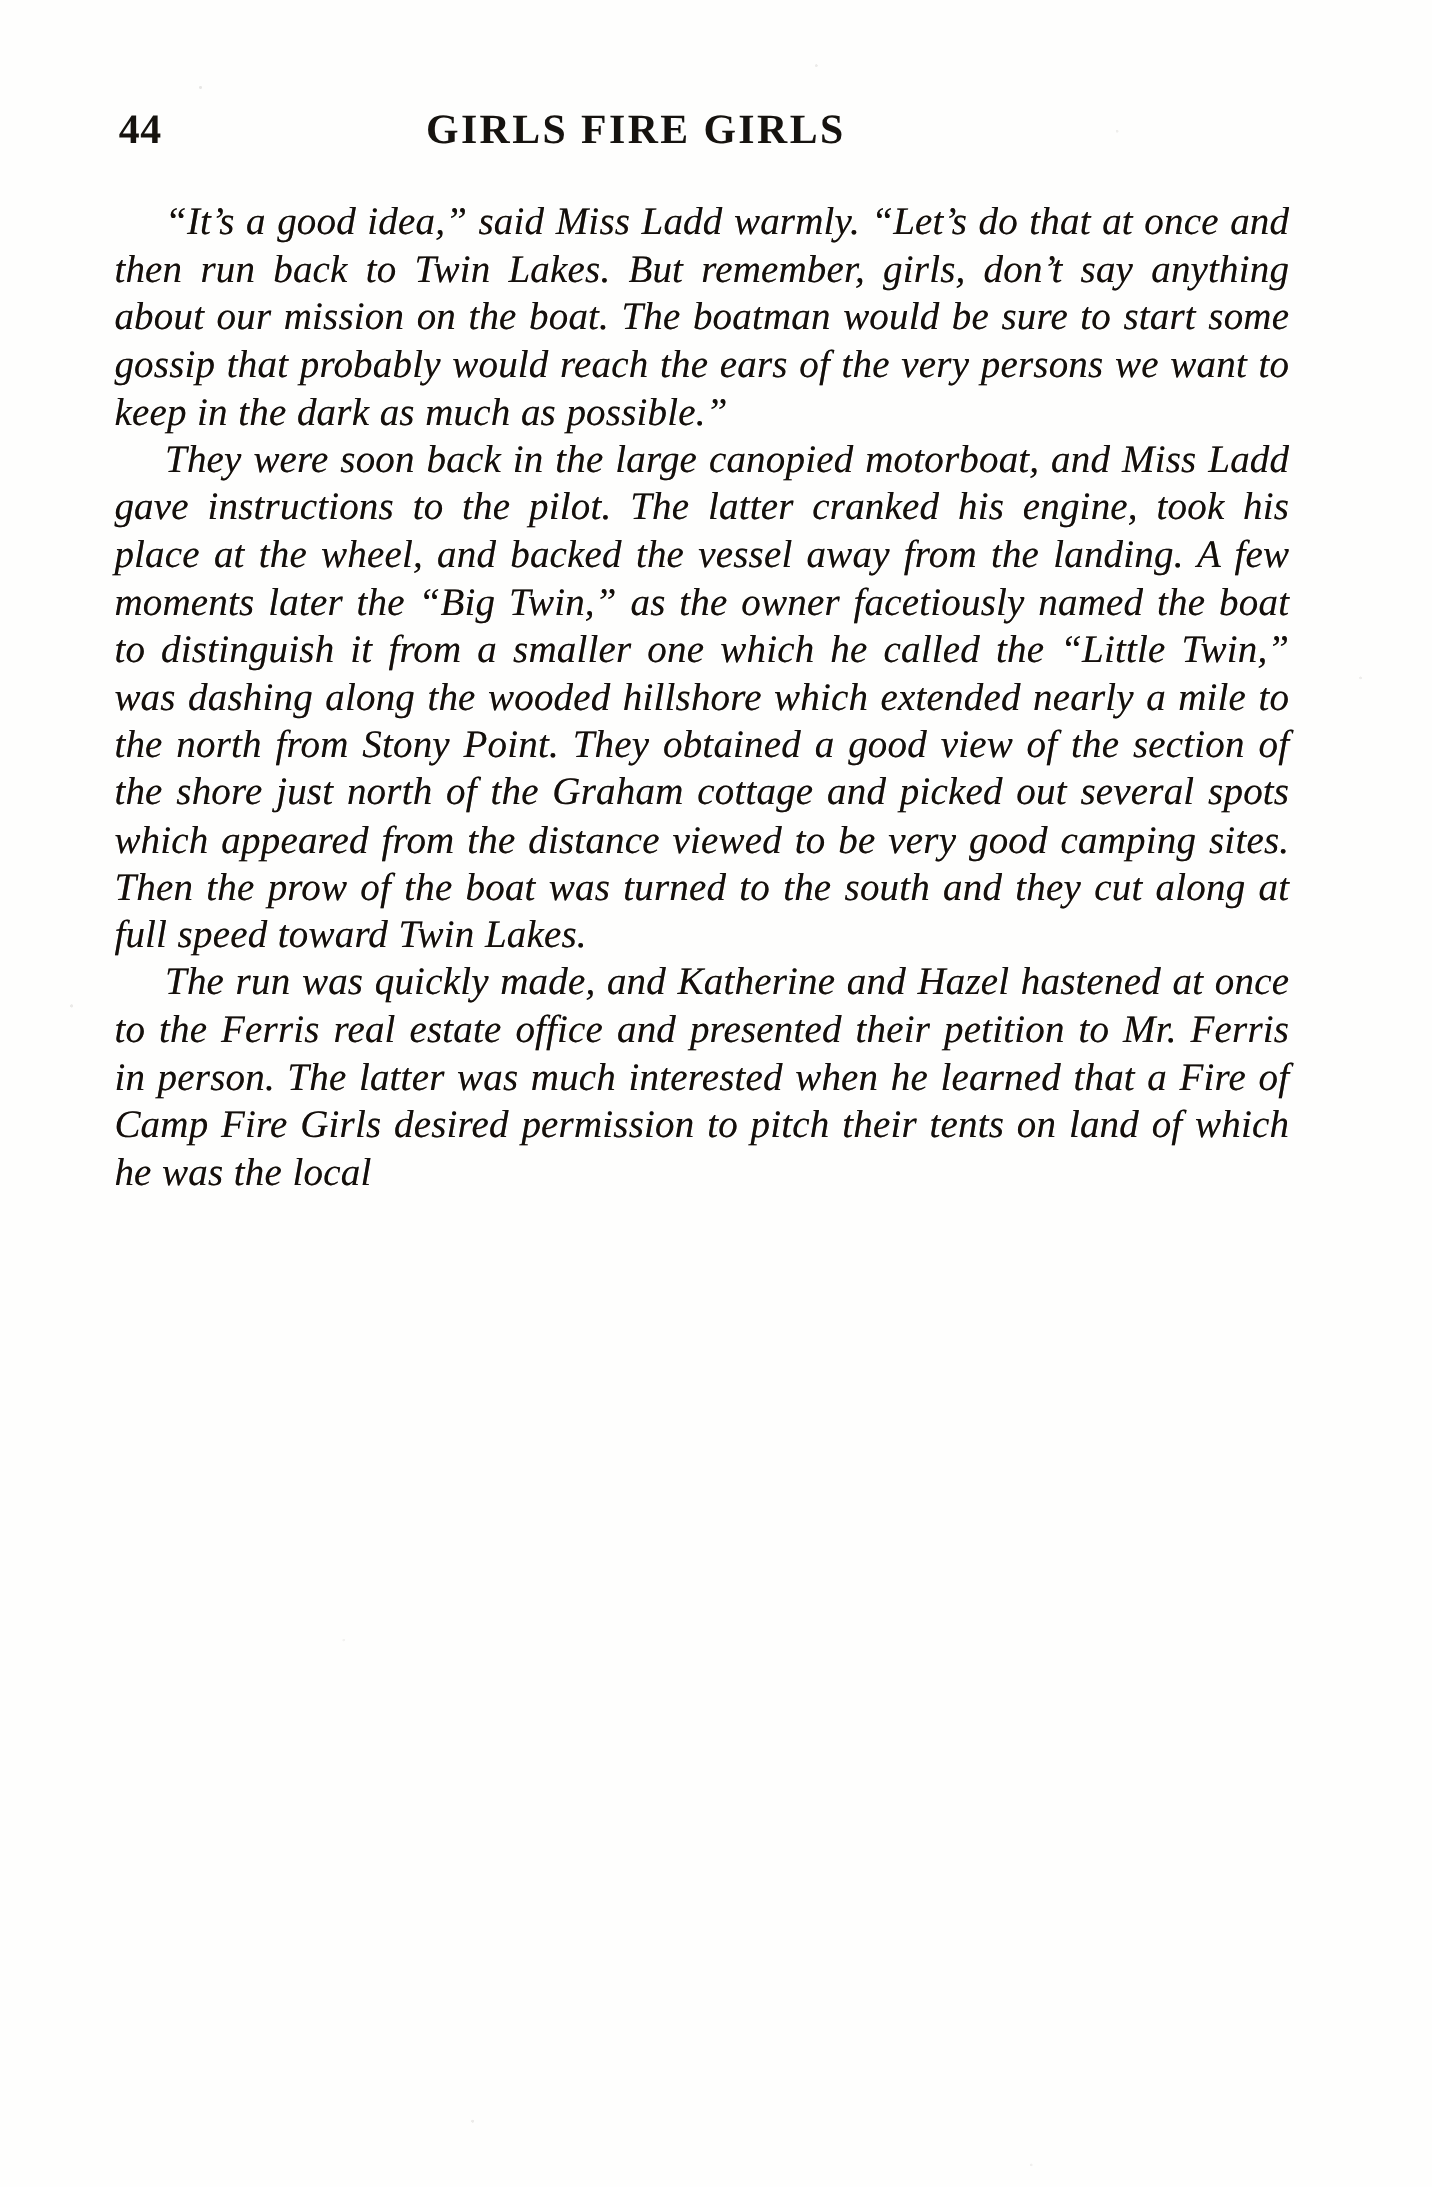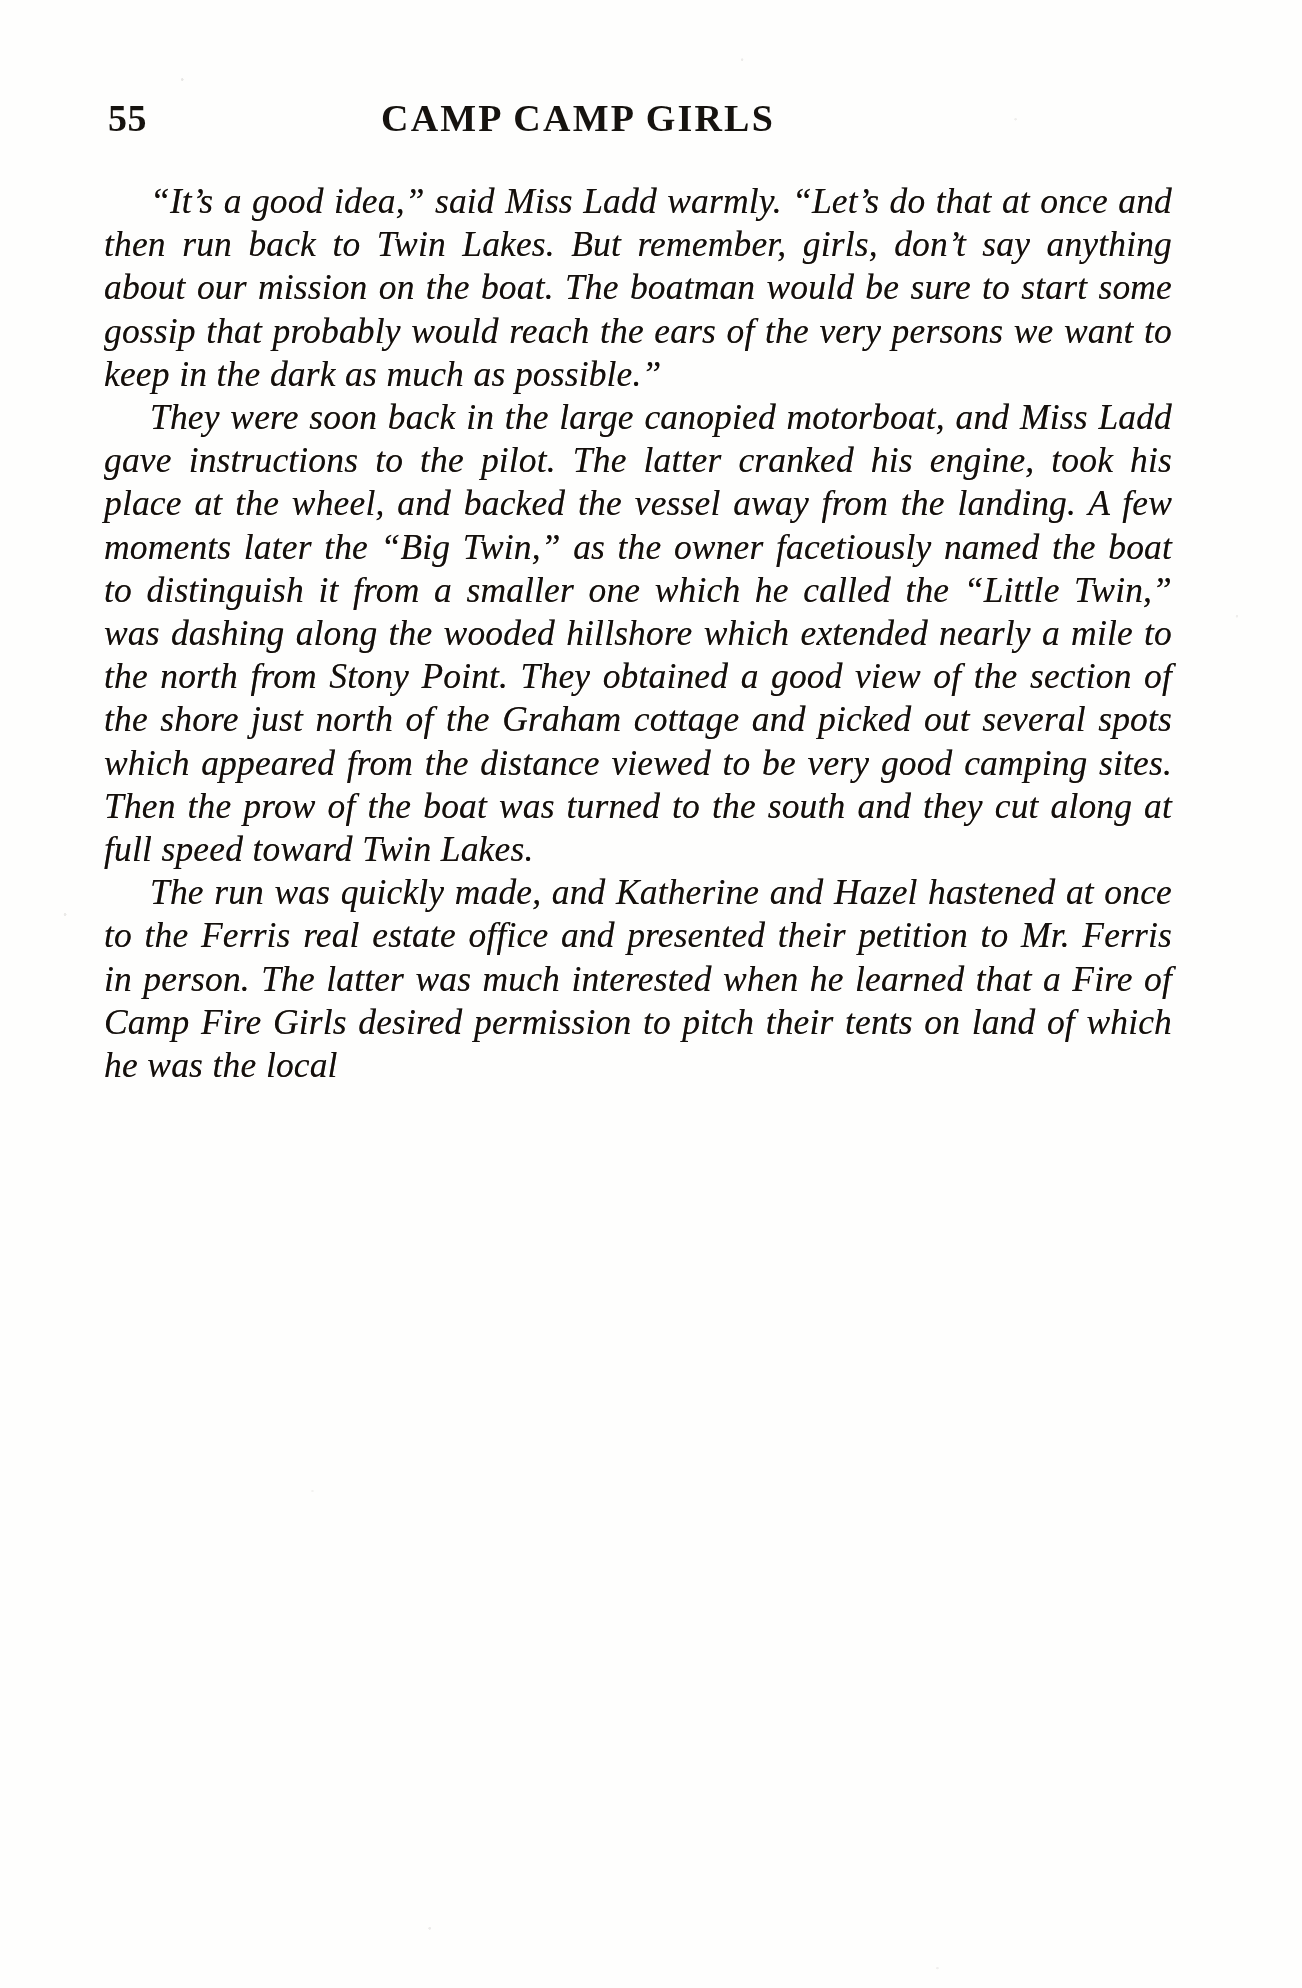--- a/index.html
+++ b/index.html
@@ -88,22 +88,22 @@
     color: #140f0b;
     text-shadow: 0 0 0.4px rgba(20,15,11,0.55);
   }
 </style>
 </head>
 <body>
 
 <div class="page">
 
   <div class="header">
-    <div class="folio">55</div>
-    <div class="running-title">CAMP CAMP GIRLS</div>
+    <div class="folio">44</div>
+    <div class="running-title">GIRLS FIRE GIRLS</div>
   </div>
 
   <div class="body-text">
     <p class="indent">“It’s a good idea,” said Miss Ladd warmly. “Let’s do that at once and then run back to Twin Lakes. But remember, girls, don’t say anything about our mission on the boat. The boatman would be sure to start some gossip that probably would reach the ears of the very persons we want to keep in the dark as much as possible.”</p>
     <p class="indent">They were soon back in the large canopied motorboat, and Miss Ladd gave instructions to the pilot. The latter cranked his engine, took his place at the wheel, and backed the vessel away from the landing. A few moments later the “Big Twin,” as the owner facetiously named the boat to distinguish it from a smaller one which he called the “Little Twin,” was dashing along the wooded hillshore which extended nearly a mile to the north from Stony Point. They obtained a good view of the section of the shore just north of the Graham cottage and picked out several spots which appeared from the distance viewed to be very good camping sites. Then the prow of the boat was turned to the south and they cut along at full speed toward Twin Lakes.</p>
     <p class="indent">The run was quickly made, and Katherine and Hazel hastened at once to the Ferris real estate office and presented their petition to Mr. Ferris in person. The latter was much interested when he learned that a Fire of Camp Fire Girls desired permission to pitch their tents on land of which he was the local</p>
   </div>
 
   <div class="scan-noise"></div>
 </div>

